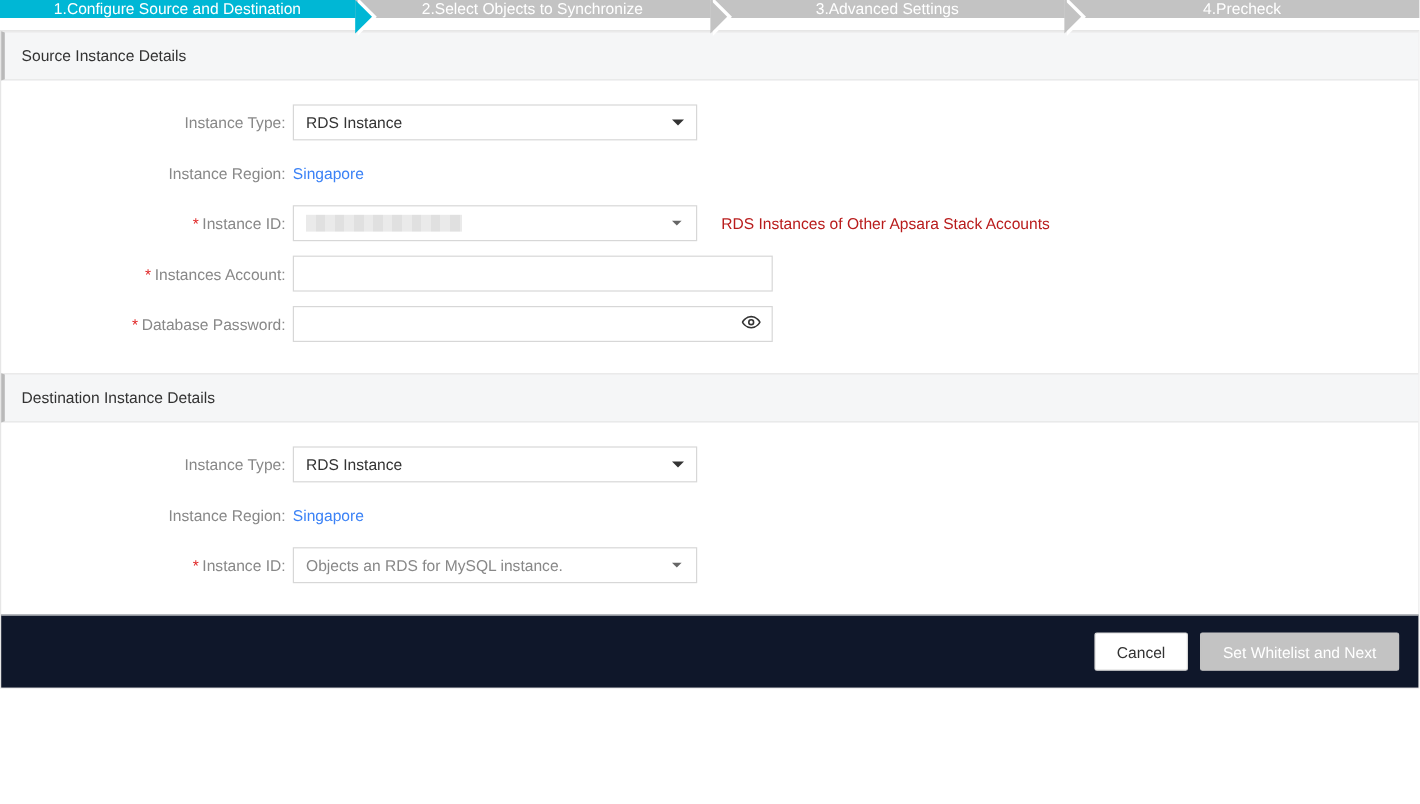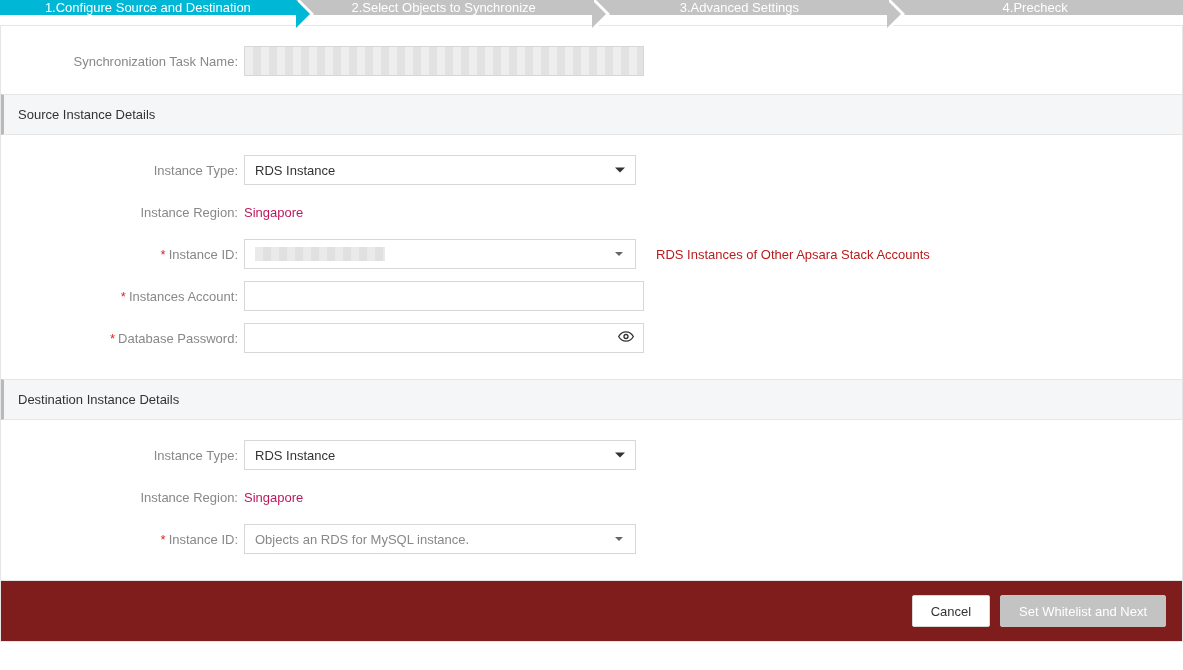--- a/index.html
+++ b/index.html
@@ -73,38 +73,38 @@
       text-align: right;
       color: #888;
       font-size: 13px;
       padding-right: 6px;
     }
     .form-label .req {
       color: #e02424;
       margin-right: 3px;
     }
     .form-value {
-      color: #be185d;
+      color: #3b82f6;
       font-size: 13px;
     }
     .text-input {
       width: 400px;
       height: 30px;
       border: 1px solid #d7d7d7;
       padding: 0 8px;
       font-size: 13px;
       color: #333;
       outline: none;
     }
     .text-input.redacted {
       background: repeating-linear-gradient(90deg, #eee 0, #eee 8px, #e2e2e2 8px, #e2e2e2 16px);
       color: transparent;
     }
     .select-like {
-      width: 392px;
+      width: 337px;
       height: 30px;
       border: 1px solid #d7d7d7;
       padding: 0 28px 0 10px;
       font-size: 13px;
       color: #333;
       display: flex;
       align-items: center;
       position: relative;
       background: #fff;
       cursor: pointer;
@@ -174,21 +174,21 @@
       cursor: pointer;
       color: #333;
     }
     .link {
       color: #b91c1c;
       margin-left: 20px;
       cursor: pointer;
       font-size: 13px;
     }
     .footer-bar {
-      background: #7f1d1d;
+      background: #0f172a;
       border-top: 1px solid #e6e6e6;
       padding: 14px 16px;
       display: flex;
       justify-content: flex-end;
       gap: 10px;
     }
     .btn {
       height: 32px;
       padding: 0 18px;
       border: 1px solid #d7d7d7;
@@ -217,24 +217,20 @@
   <div class="step">
       <span>3.Advanced Settings</span>
     </div>
   <div class="step">
       <span>4.Precheck</span>
     </div>
 </div>
 
 <div class="main-panel">
 
-  <div class="task-name-row">
-    <div class="form-label">Synchronization Task Name:</div>
-    <input type="text" class="text-input redacted" value="" style="">
-  </div>
 
   <div class="section-header">Source Instance Details</div>
   <div class="section-body">
 
     <div class="form-row">
       <div class="form-label">Instance Type:</div>
       <div class="select-like">
         <span>RDS Instance</span>
         <span class="caret"></span>
       </div>

